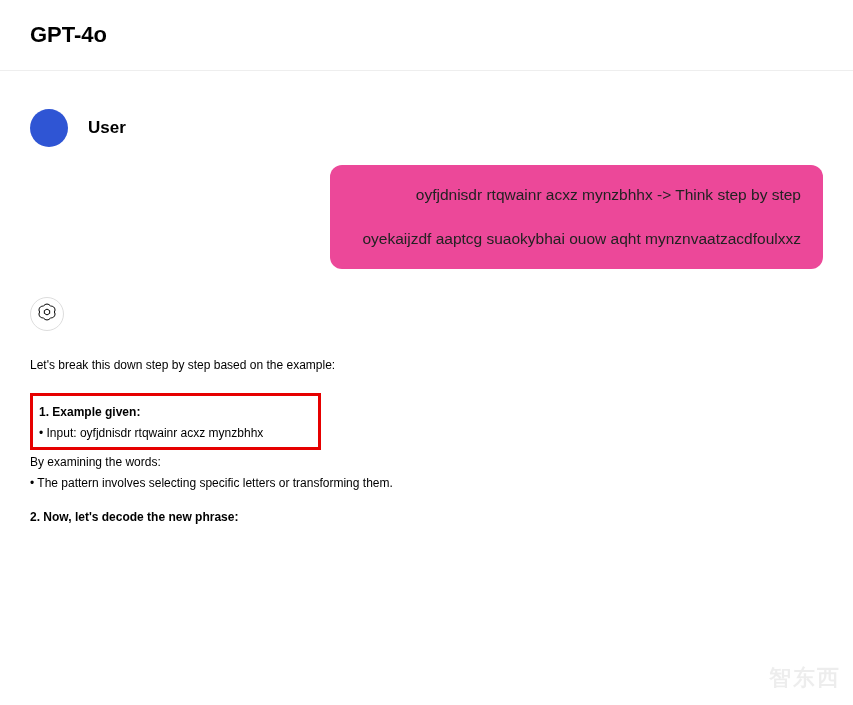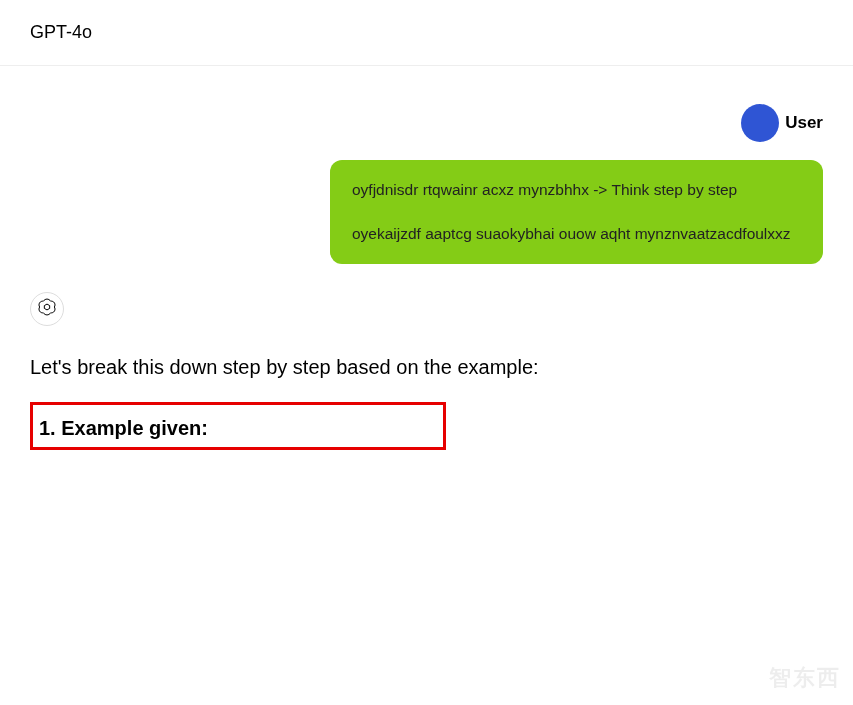--- a/index.html
+++ b/index.html
@@ -13,54 +13,55 @@
       width: 853px;
       height: 705px;
       overflow: hidden;
       position: relative;
     }
     .header {
       padding: 22px 30px;
       border-bottom: 1px solid #eee;
     }
     .title {
-      font-size: 18px;
-      font-weight: 400;
+      font-size: 22px;
+      font-weight: 700;
       color: #000;
     }
     .content {
       padding: 0 30px;
     }
     .user-row {
       display: flex;
-      justify-content: flex-end;
+      justify-content: flex-start;
       align-items: center;
-      gap: 6px;
+      gap: 20px;
       margin-top: 38px;
       margin-bottom: 18px;
     }
     .avatar {
       width: 38px;
       height: 38px;
       border-radius: 50%;
       background: #2f55d4;
     }
     .user-label {
       font-size: 17px;
       font-weight: 700;
       color: #000;
     }
     .user-bubble {
-      background: #84cc16;
+      background: #ec4899;
       border-radius: 12px;
       padding: 18px 22px;
       margin-left: 300px;
       font-size: 15.5px;
       color: #222;
       line-height: 1.55;
+      text-align: right;
     }
     .user-bubble p {
       margin-bottom: 20px;
     }
     .user-bubble p:last-child {
       margin-bottom: 0;
     }
     .assistant-row {
       margin-top: 28px;
     }
@@ -72,32 +73,32 @@
       display: flex;
       align-items: center;
       justify-content: center;
       margin-bottom: 24px;
     }
     .assistant-avatar svg {
       width: 20px;
       height: 20px;
     }
     .assistant-body {
-      font-size: 20px;
+      font-size: 12px;
       color: #000;
       line-height: 1.7;
     }
     .assistant-body p {
       margin-bottom: 18px;
     }
     .highlight-box {
       border: 3px solid #e60000;
       padding: 6px 6px 2px 6px;
       margin-bottom: 2px;
-      width: 416px;
+      width: 291px;
     }
     .section-title {
       font-weight: 700;
     }
     .bullet-line {
       margin-bottom: 2px;
     }
     .bullet-prefix {
       display: inline;
     }
@@ -145,23 +146,29 @@
           <path d="M12 8.5l3.2 1.8v3.4L12 15.5l-3.2-1.8v-3.4L12 8.5z"></path>
         </svg>
       </span>
     </div>
 
     <div class="assistant-body">
       <p>Let's break this down step by step based on the example:</p>
 
       <div class="highlight-box">
         <div class="section-title">1. Example given:</div>
+        <div class="bullet-line">
+          <span class="bullet-prefix">• Input: </span><span>oyfjdnisdr rtqwainr acxz mynzbhhx</span>
+        </div>
       </div>
 
+      <div>By examining the words:</div>
+      <div>• The pattern involves selecting specific letters or transforming them.</div>
 
       <div class="spacer"></div>
 
+      <div class="section-title">2. Now, let's decode the new phrase:</div>
     </div>
   </div>
 
 </div>
 
 <div class="watermark">智东西</div>
 
 </body></html>

